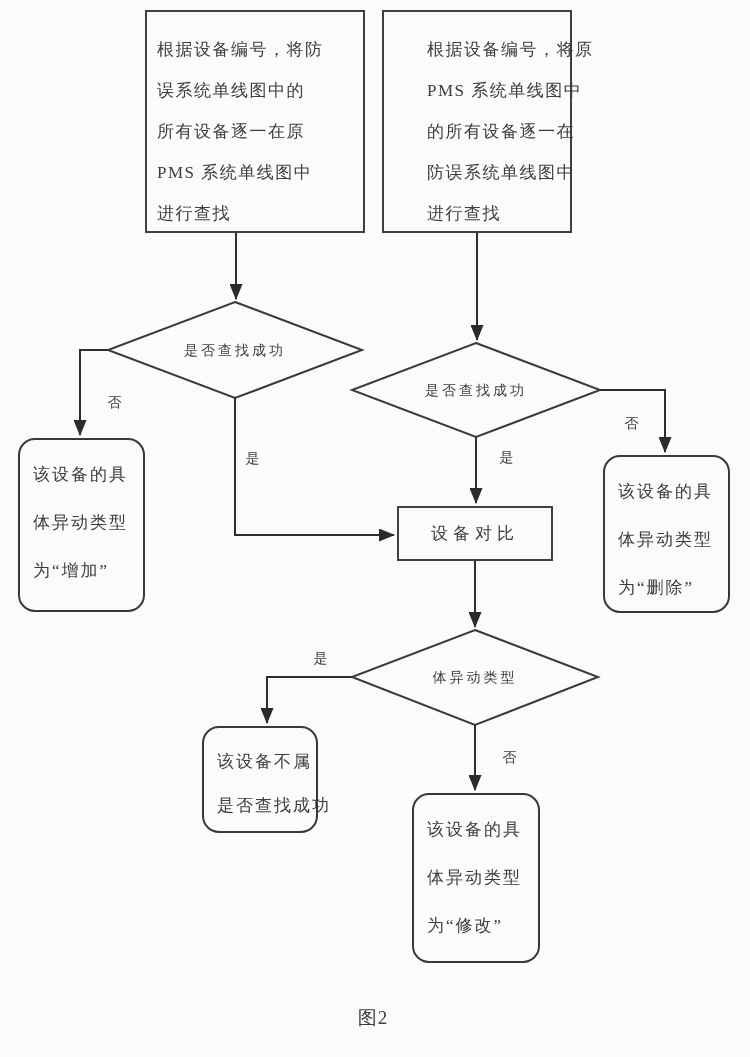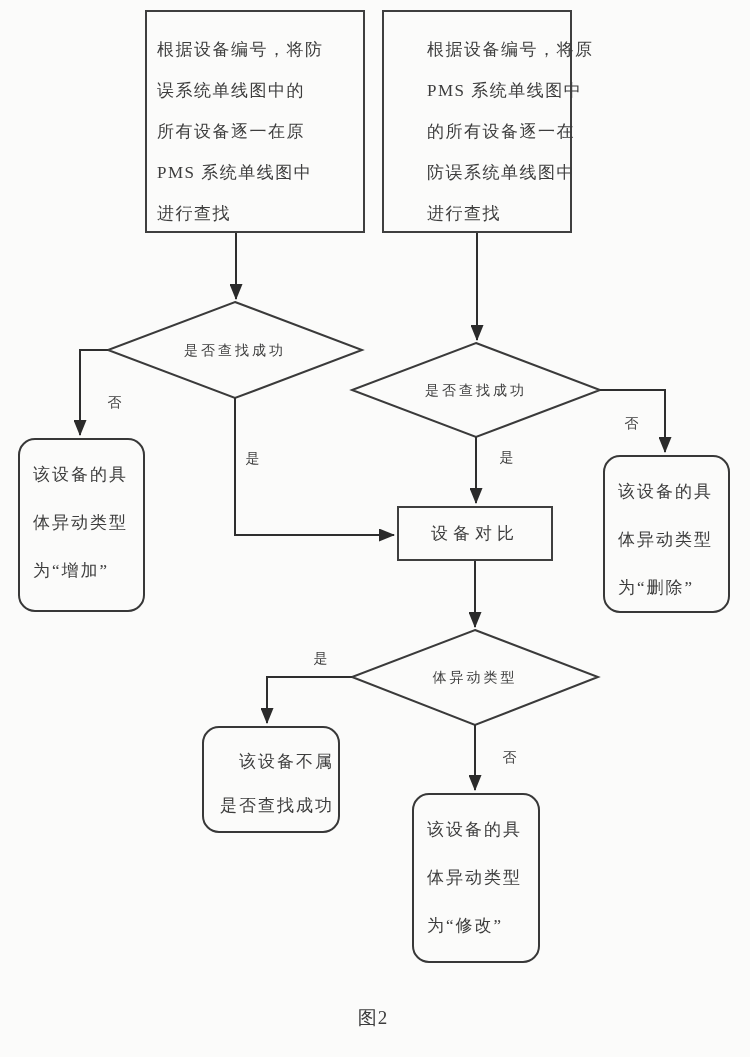--- a/index.html
+++ b/index.html
@@ -109,21 +109,21 @@
   <div class="node rbox" style="left:603px; top:455px; width:127px; height:158px;">
     <div class="tl">该设备的具</div>
     <div class="tl">体异动类型</div>
     <div class="tl">为“删除”</div>
   </div>
 
   <div class="node cbox" style="left:397px; top:506px; width:156px; height:55px;">
     <span>设备对比</span>
   </div>
 
-  <div class="node rbox two" style="left:202px; top:726px; width:138px; height:107px;text-align:right;">
+  <div class="node rbox two" style="left:202px; top:726px; width:116px; height:107px;">
     <div class="tl">该设备不属</div>
     <div class="tl">是否查找成功</div>
   </div>
 
   <div class="node rbox" style="left:412px; top:793px; width:128px; height:170px;">
     <div class="tl">该设备的具</div>
     <div class="tl">体异动类型</div>
     <div class="tl">为“修改”</div>
   </div>
 

